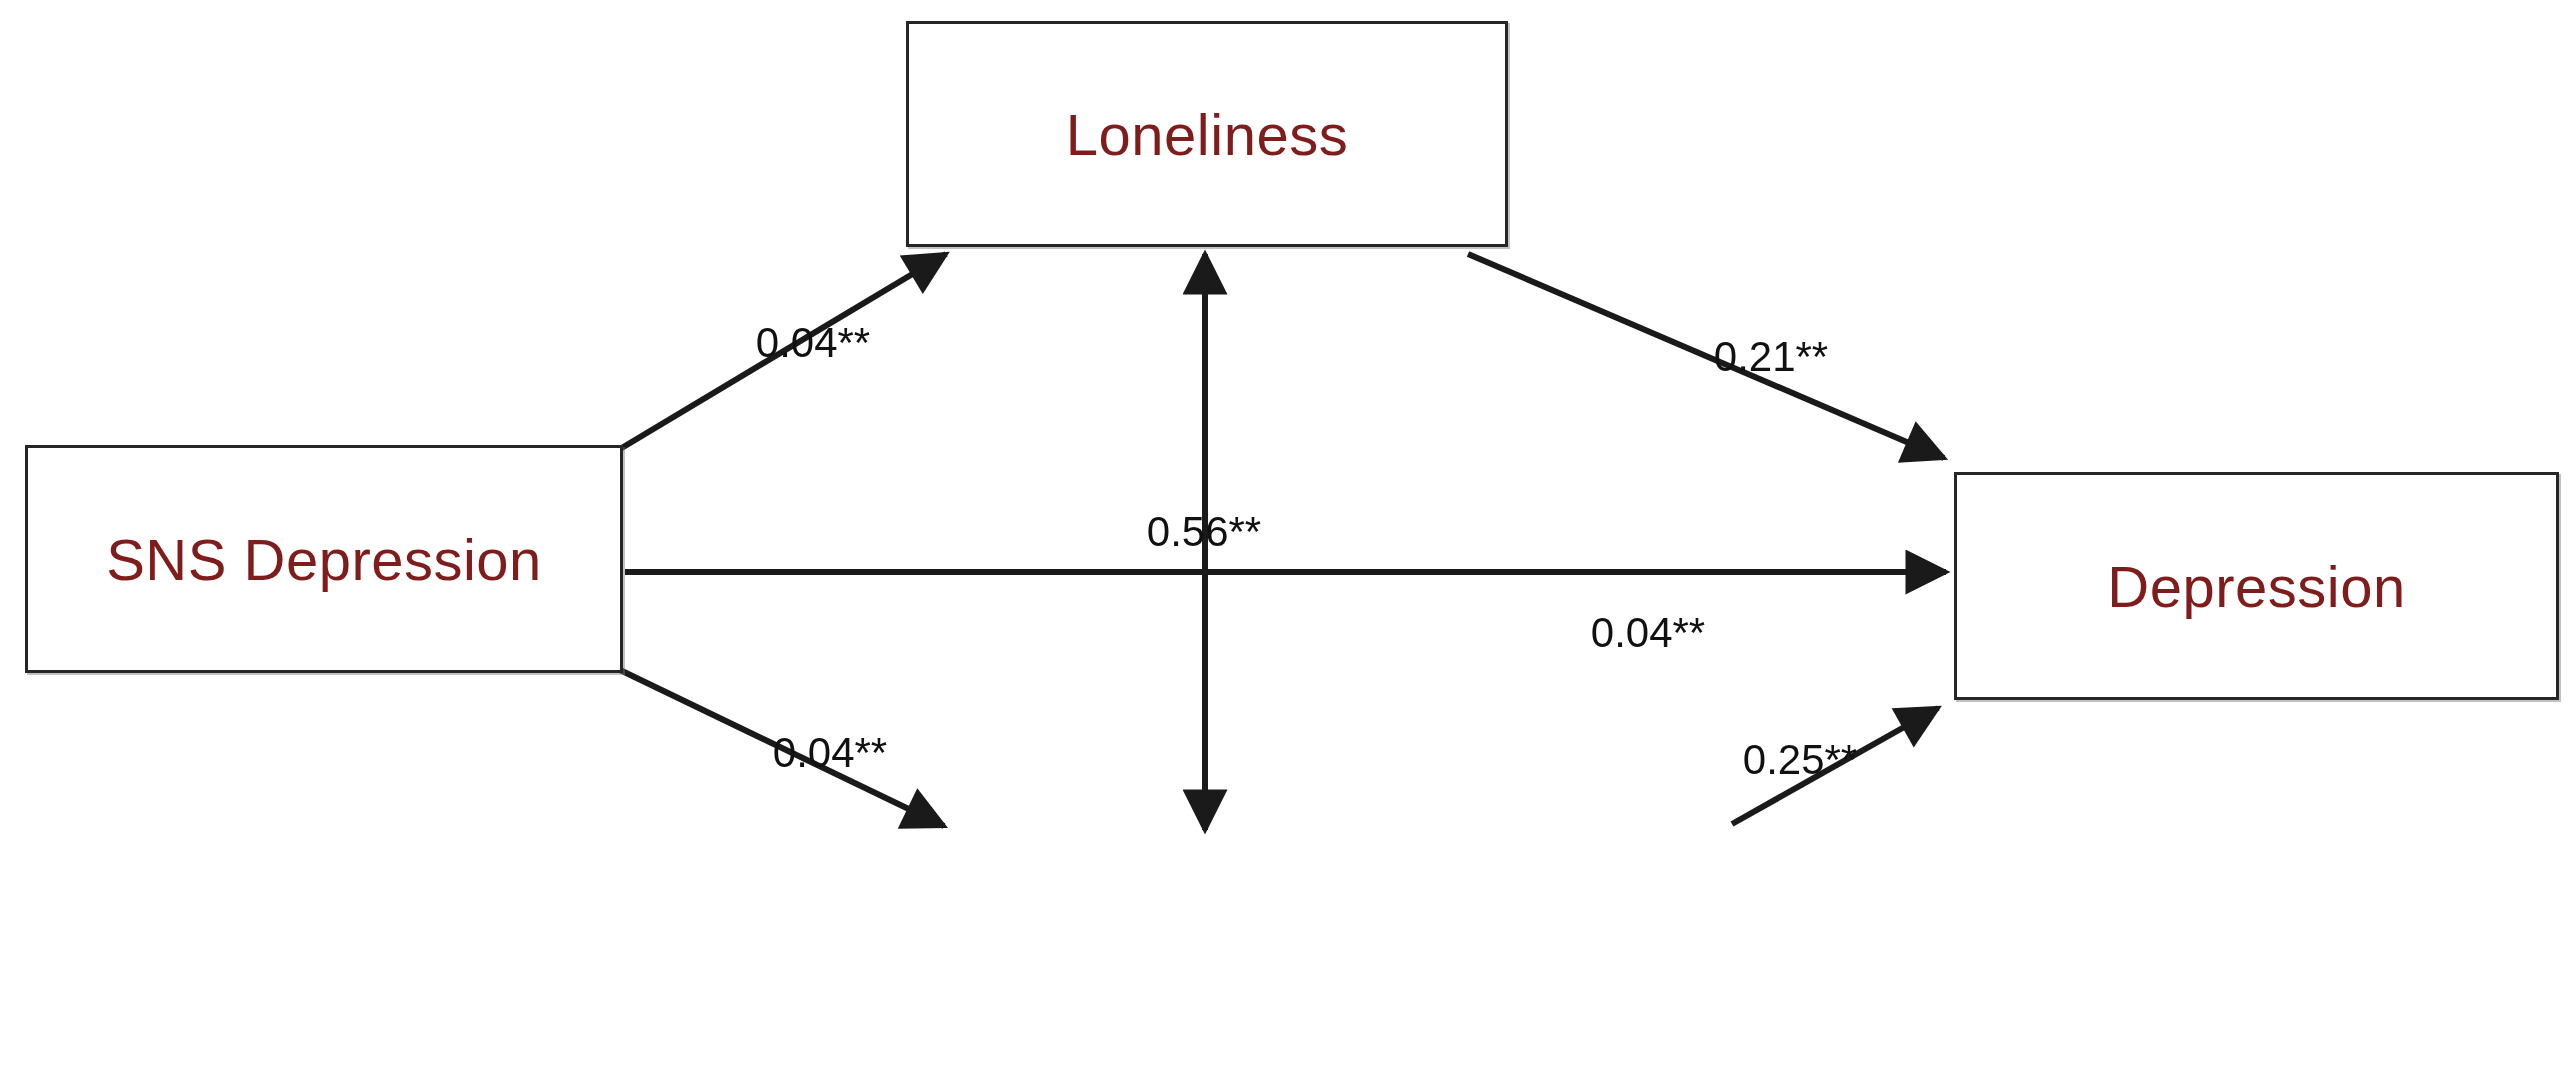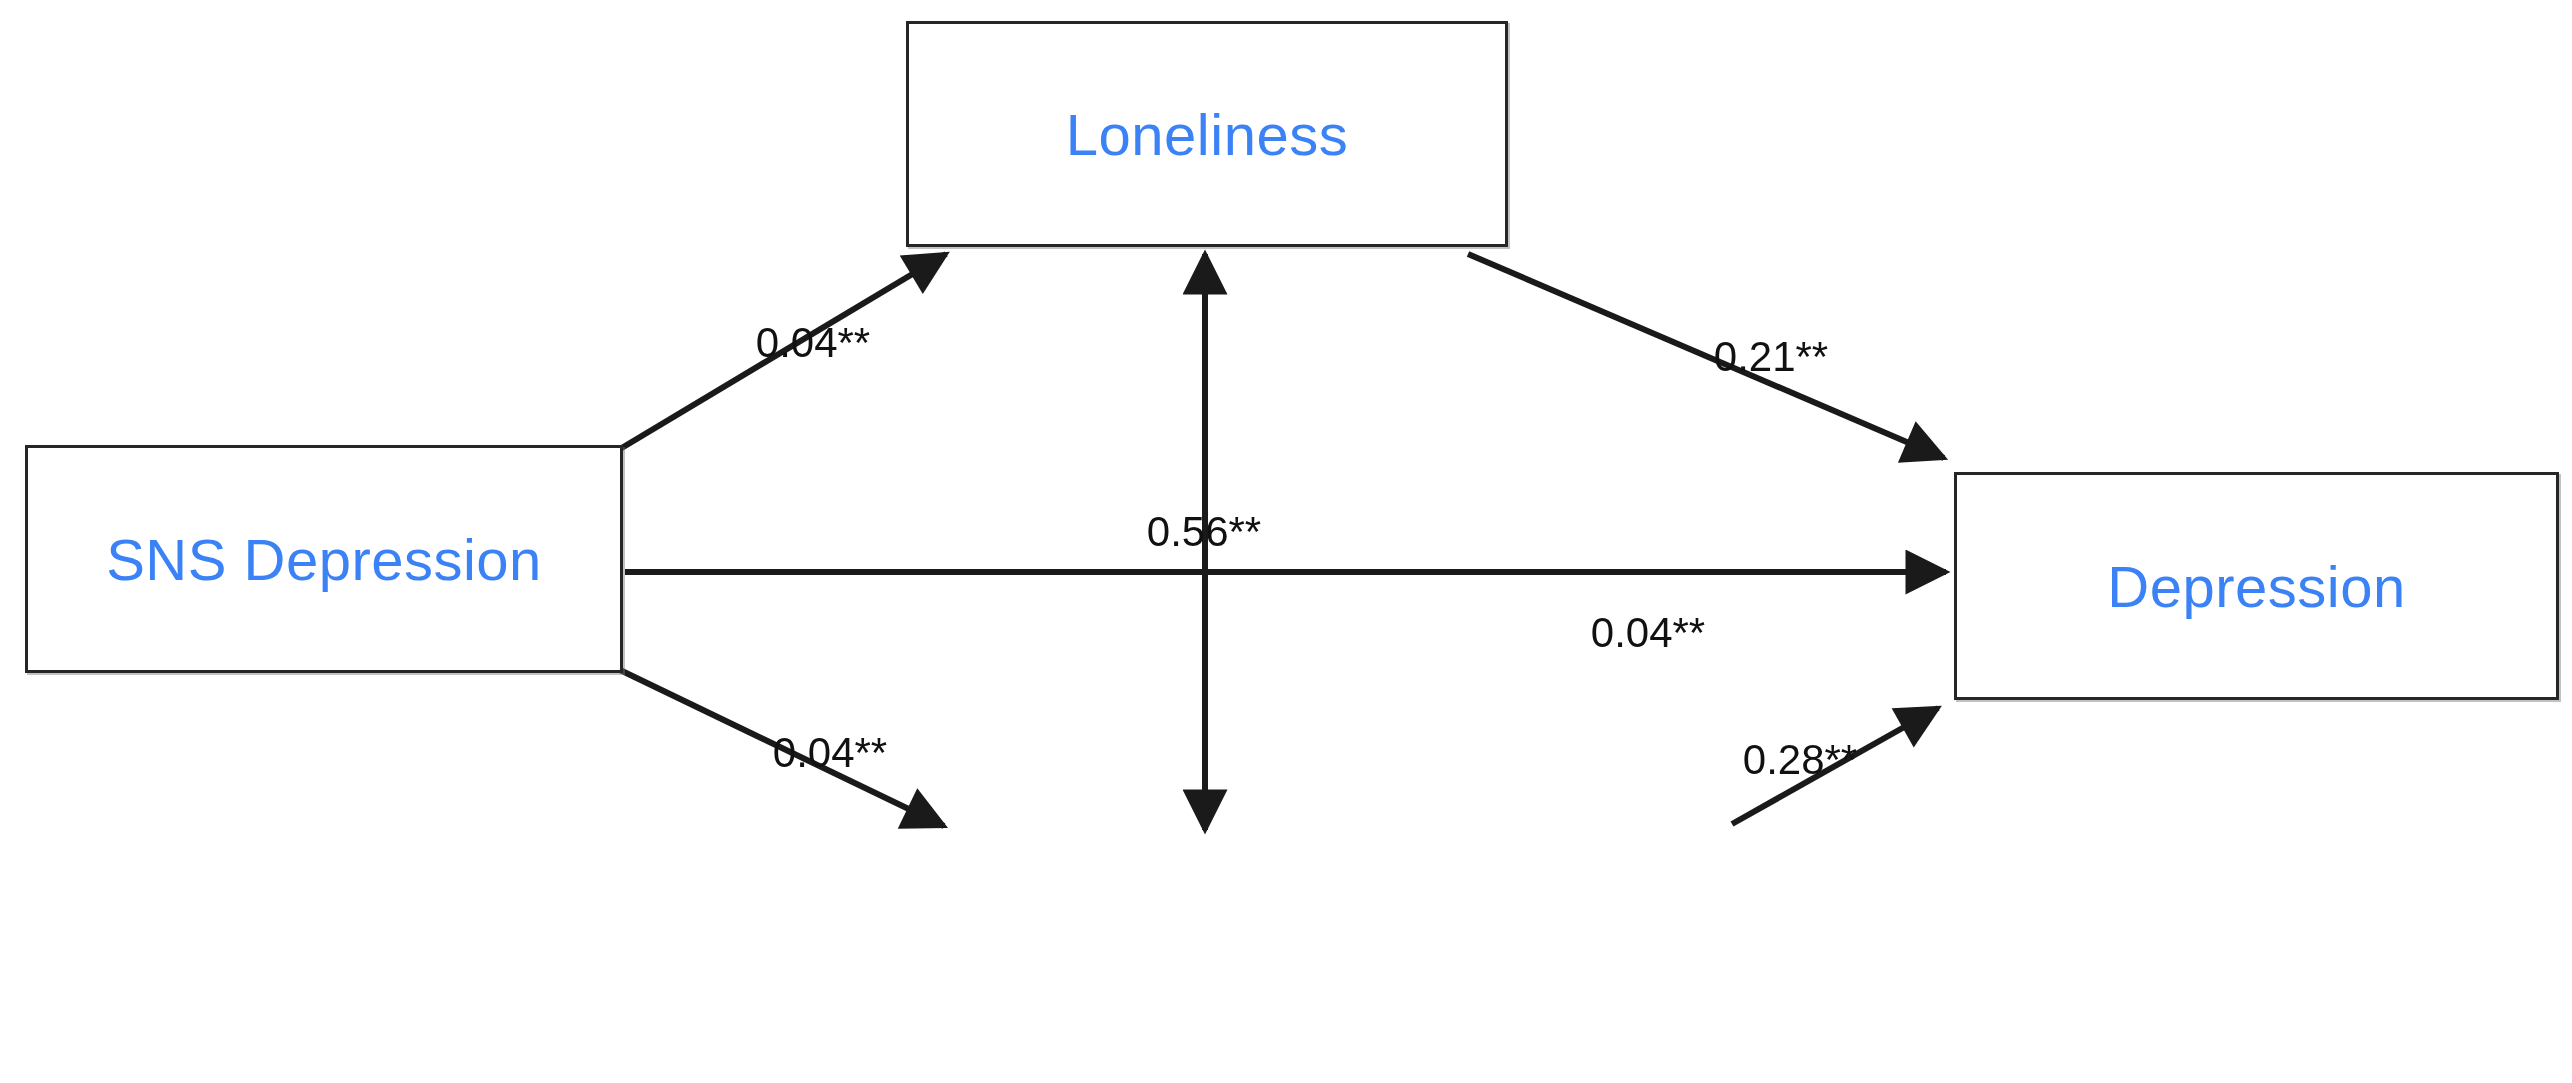--- a/index.html
+++ b/index.html
@@ -30,21 +30,21 @@
   .node {
     position: absolute;
     background: #ffffff;
     border: 3px solid #262626;
     box-shadow: 2px 2px 0 rgba(120,120,120,0.45);
     display: flex;
     align-items: center;
     justify-content: center;
     font-size: 58px;
     letter-spacing: 0.5px;
-    color: #3b82f6;
+    color: #7f1d1d;
     box-sizing: border-box;
   }
   .node-loneliness      { left: 906px;  top: 21px;  width: 602px; height: 226px; }
   .node-sns             { left: 25px;   top: 445px; width: 598px; height: 228px; }
   .node-depression      { left: 1954px; top: 472px; width: 605px; height: 228px; align-items: center; }
   .node-unmet           { left: 782px;  top: 834px; width: 945px; height: 226px; }
   .coef {
     position: absolute;
     transform: translate(-50%, -50%);
     font-size: 42px;
@@ -101,15 +101,15 @@
   <div class="coef coef-sns-loneliness">0.04**</div>
 
   <div class="coef coef-loneliness-dep">0.21**</div>
 
   <div class="coef coef-sns-dep-total">0.56**</div>
 
   <div class="coef coef-sns-dep-direct">0.04**</div>
 
   <div class="coef coef-sns-unmet">0.04**</div>
 
-  <div class="coef coef-unmet-dep">0.28**</div>
+  <div class="coef coef-unmet-dep">0.25**</div>
 
 </div>
 
 </body></html>

